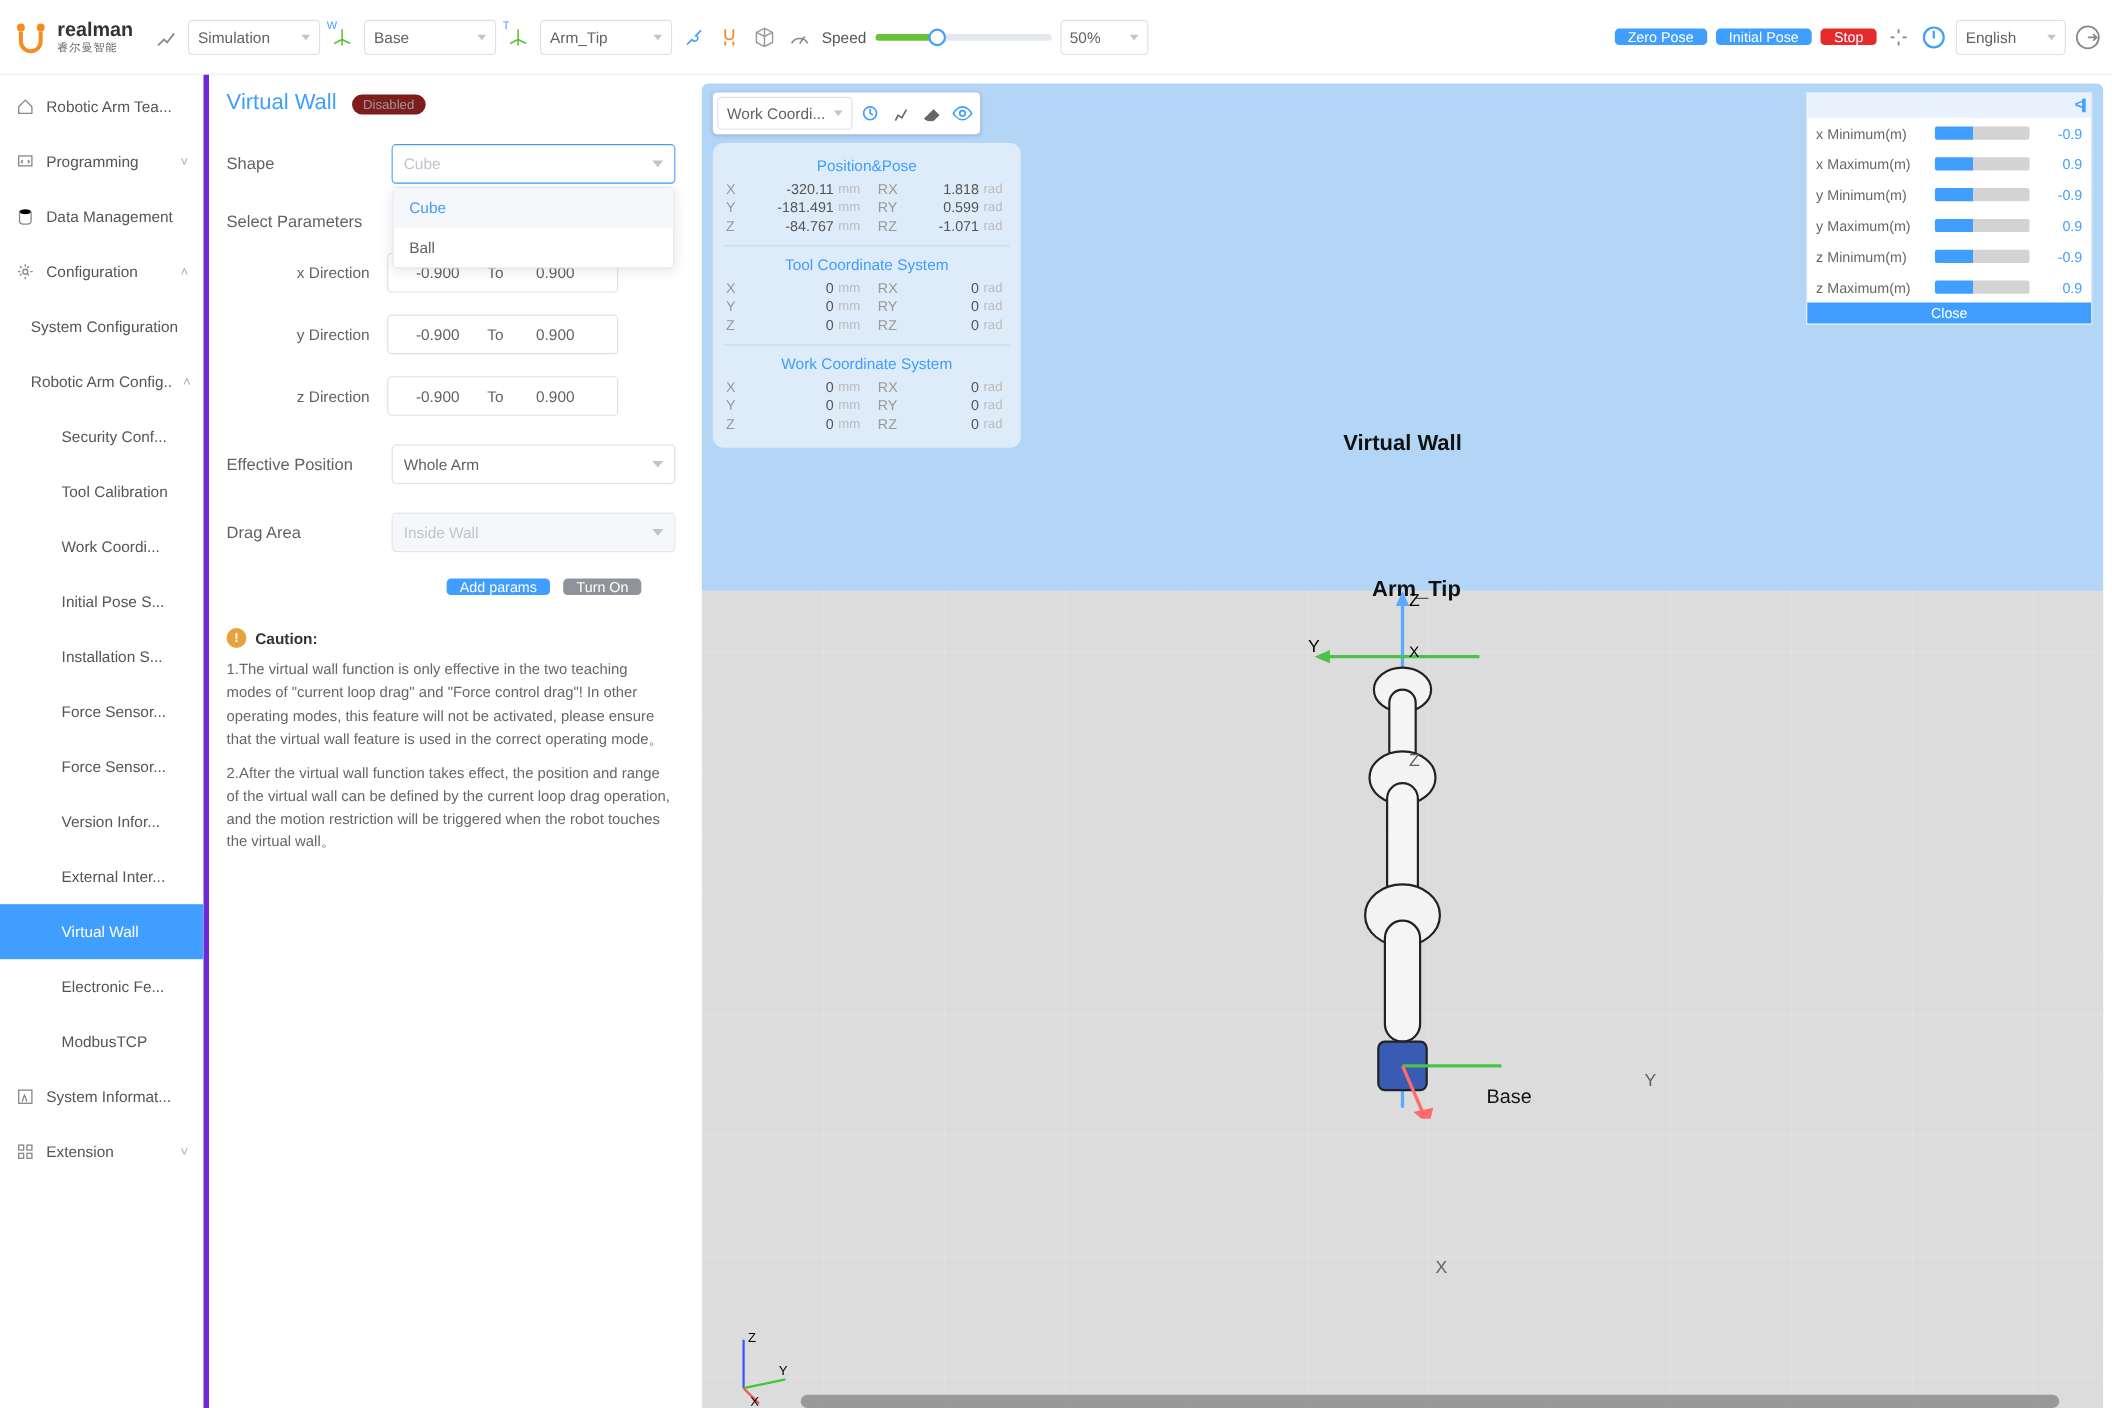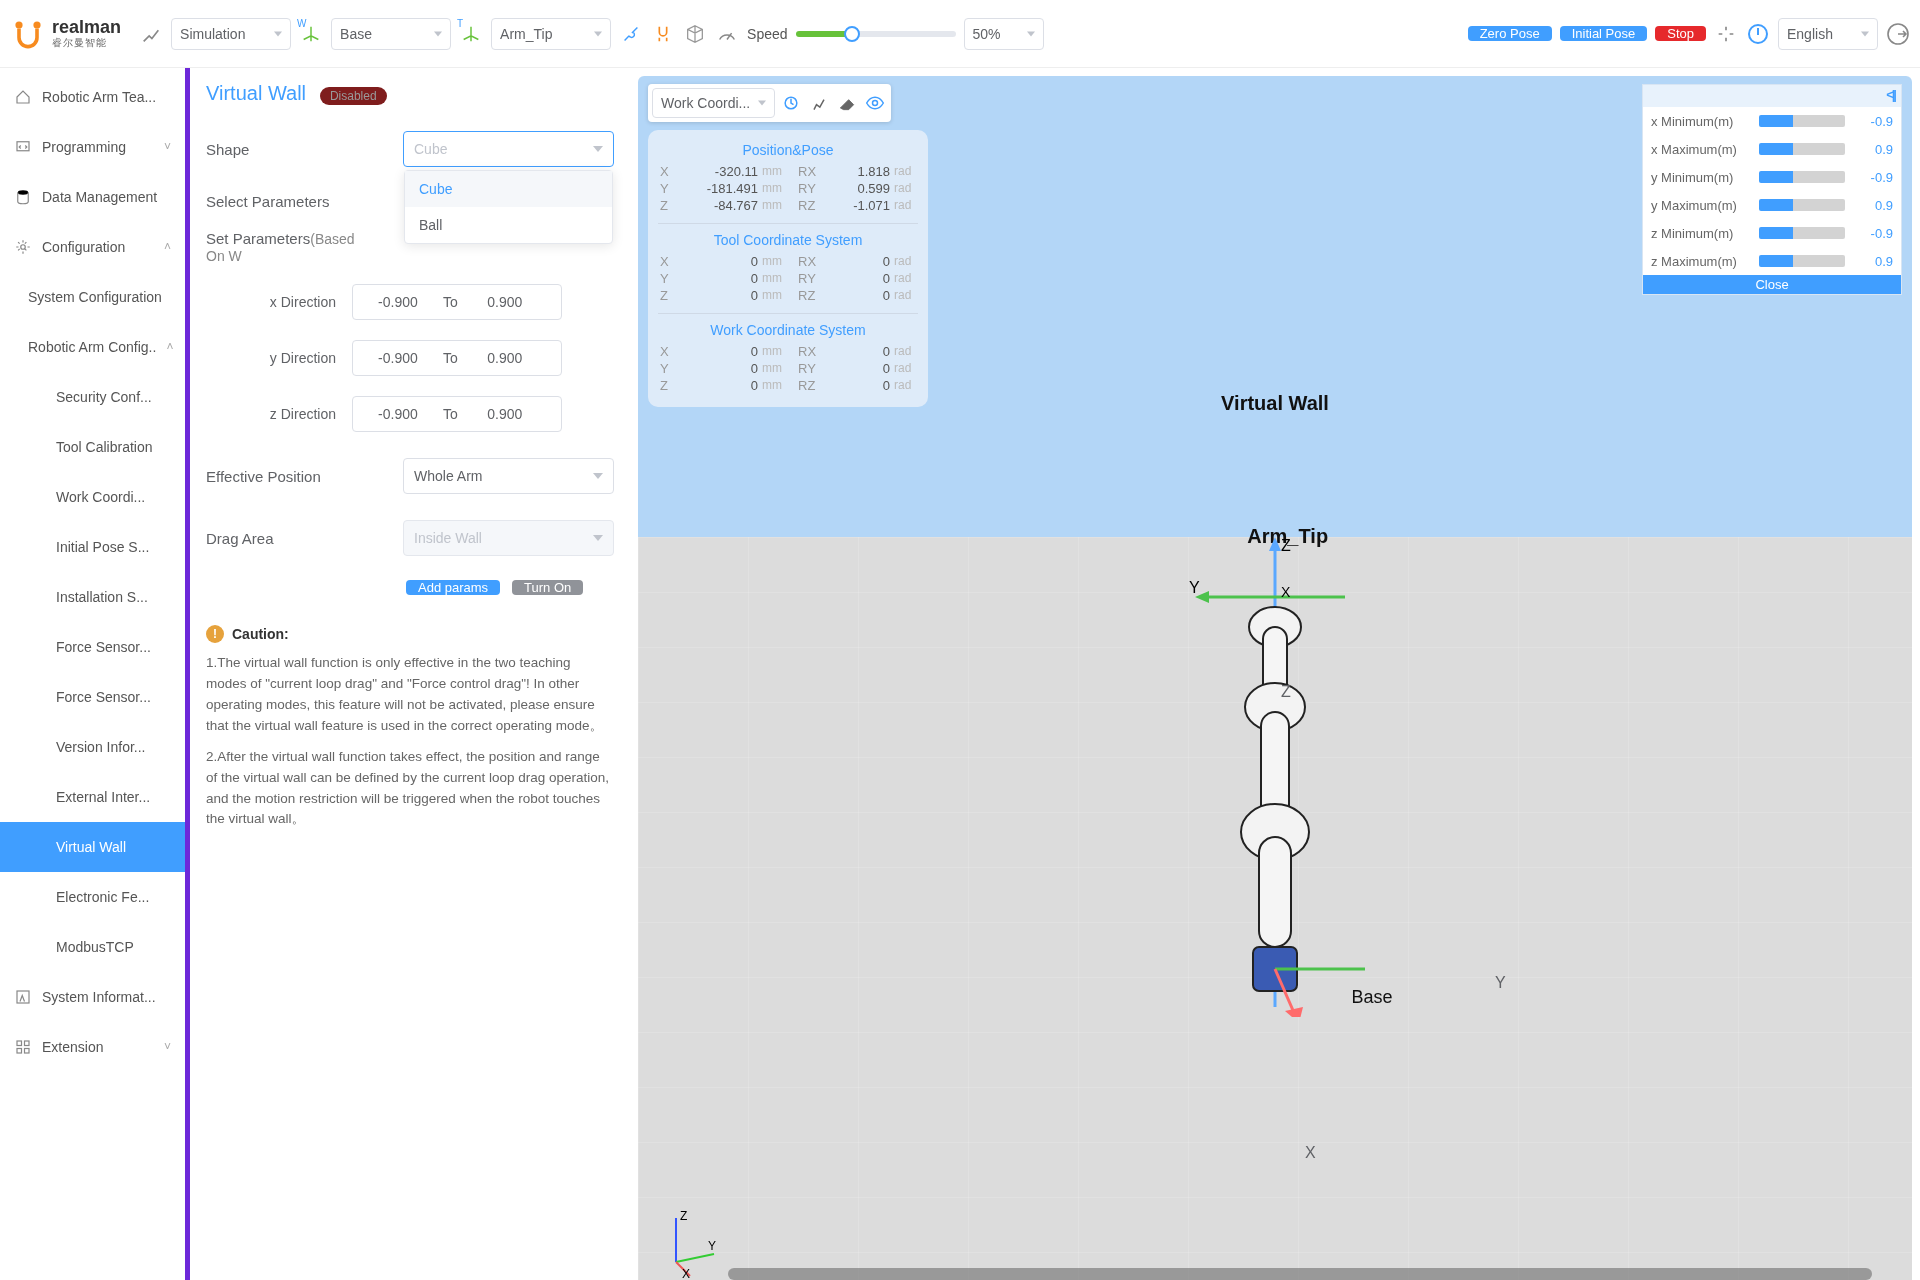--- a/index.html
+++ b/index.html
@@ -25,21 +25,21 @@
 .nav-sub { padding-left:28px; font-size:14px;}
 .nav-subsub { padding-left:56px; font-size:14px;}
 .nav-item.active { background:#409eff; color:#fff;}
 .nav-icon { width:18px;height:18px; flex-shrink:0;}
 .nav-chev { margin-left:auto; font-size:12px; color:#aaa;}
 .panel { width: 440px; padding: 14px 16px; overflow-y:auto;}
 .panel-title { color:#409eff; font-size:20px; font-weight:500; display:inline-block;}
 .pill { font-size:12px; background:#7f1d1d; color:#999; padding:2px 10px; border-radius:12px; margin-left:10px;}
 .form-row { display:flex; align-items:center; margin-top: 26px;}
 .form-label { width:150px; color:#606266; font-size:15px;}
-.sel { flex:1; height:36px; border:1px solid #409eff; border-radius:4px; padding:0 28px 0 10px; position:relative; color:#c0c4cc; display:flex;align-items:center;margin-left:47px;}
+.sel { flex:1; height:36px; border:1px solid #409eff; border-radius:4px; padding:0 28px 0 10px; position:relative; color:#c0c4cc; display:flex;align-items:center;}
 .sel-plain { border-color:#dcdfe6; color:#606266;}
 .sel-dis { border-color:#e4e7ed; background:#f5f7fa; color:#c0c4cc;}
 .sel:after{content:'';position:absolute;right:10px;top:50%;width:0;height:0;border-left:5px solid transparent;border-right:5px solid transparent;border-top:6px solid #c0c4cc;transform:translateY(-50%);}
 .dropdown { position:absolute; top:38px; left:0; right:0; background:#fff; border:1px solid #e4e7ed; border-radius:4px; box-shadow:0 2px 12px rgba(0,0,0,.1); z-index:100;}
 .dropdown-item { padding:10px 14px; font-size:14px; cursor:pointer; color:#606266;}
 .dropdown-item.highlight { color:#409eff; background:#f5f7fa;}
 .sub-label { color:#888; font-size:14px;}
 .range-row { display:flex; align-items:center; margin-top:20px; gap:16px;}
 .range-label { width:130px; text-align:right; color:#606266;}
 .range-box { display:flex; align-items:center; border:1px solid #dcdfe6; border-radius:4px; height:36px; padding:0 8px; width:210px;}
@@ -277,23 +277,20 @@
           <div class="dropdown-item highlight">Cube</div>
           <div class="dropdown-item">Ball</div>
         </div>
       </div>
     </div>
 
     <div class="form-row">
       <div class="form-label">Select Parameters</div>
     </div>
 
-    <div class="form-row" style="margin-top:20px;">
-      <div class="form-label"><span>Set Parameters</span><span class="sub-label">(Based On W</span></div>
-    </div>
 
     <div class="range-row">
       <div class="range-label">x Direction</div>
       <div class="range-box">
           <input value=" -0.900" style="">
           <span class="range-to">To</span>
           <input value="0.900" style="">
         </div>
     </div>
     <div class="range-row">

